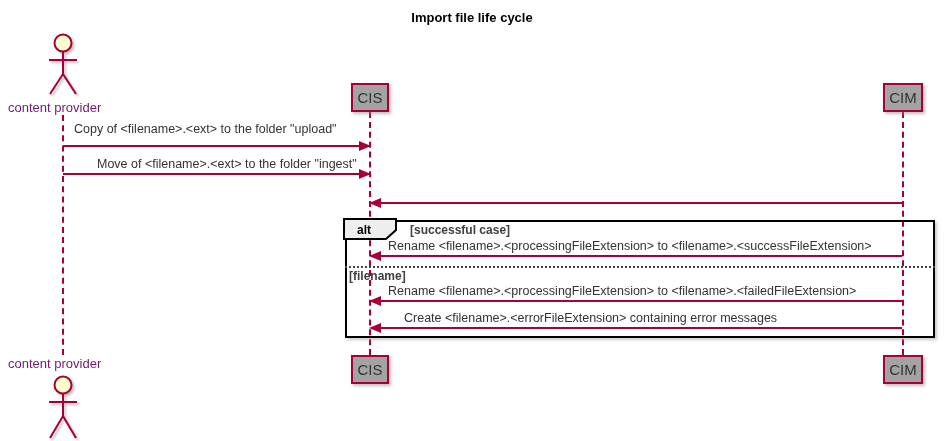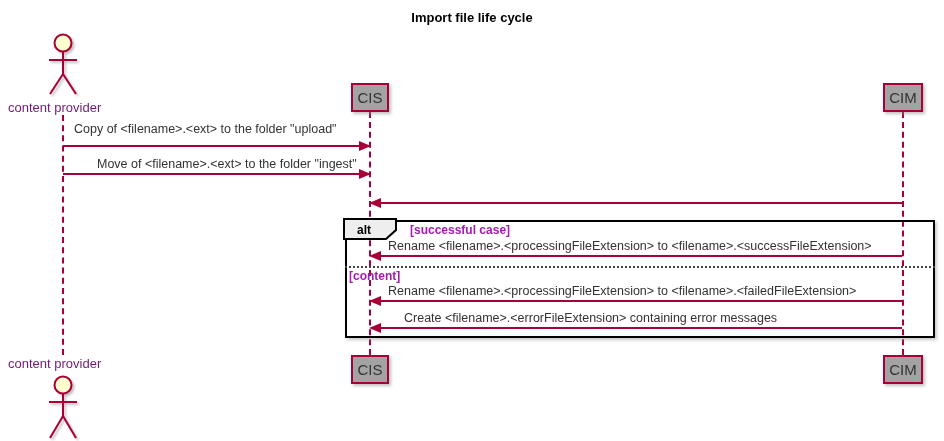--- a/index.html
+++ b/index.html
@@ -33,21 +33,21 @@
   .actor-label{position:absolute;font-size:13px;color:#701a75;white-space:nowrap;}
   .al-top{left:8px;top:100px;}
   .al-bot{left:8px;top:356px;}
   
   .alt-frame{
     position:absolute;box-sizing:border-box;left:345px;top:220px;width:590px;height:118px;
     border:2px solid #000;box-shadow:2px 2px 3px rgba(150,150,150,.5);
   }
   .alt-tab{position:absolute;left:343px;top:218px;}
   .alt-tab text{font-family:"Liberation Sans",sans-serif;font-size:12px;font-weight:bold;fill:#000;}
-  .section-label{position:absolute;font-size:12px;font-weight:bold;color:#a21caf;white-space:nowrap;}
+  .section-label{position:absolute;font-size:12px;font-weight:bold;color:#404040;white-space:nowrap;}
   .sec-success{left:410px;top:223px;}
   .sec-failure{left:349px;top:269px;}
   .alt-divider{position:absolute;left:345px;top:266px;width:590px;height:0;border-top:2px dotted #444;}
   
   .msg-label{position:absolute;font-size:12.5px;color:#333;white-space:nowrap;}
   .arrow{position:absolute;height:0;border-top:2px solid #A80036;}
   .arrow.r::after{
     content:"";position:absolute;right:-2px;top:-6px;width:0;height:0;
     border-left:12px solid #A80036;border-top:5px solid transparent;border-bottom:5px solid transparent;
   }
@@ -85,21 +85,21 @@
   <div class="pbox cis-top">CIS</div>
   <div class="pbox cim-top">CIM</div>
 
   <div class="alt-frame"></div>
   <svg class="alt-tab" width="62" height="23" viewBox="0 0 62 23">
     <path d="M1,1 H53 V12 L43,21 H1 Z" fill="#EEEEEE" stroke="#000000" stroke-width="2"></path>
     <text x="14" y="16">alt</text>
   </svg>
   <div class="section-label sec-success">[successful case]</div>
   <div class="alt-divider"></div>
-  <div class="section-label sec-failure">[content]</div>
+  <div class="section-label sec-failure">[filename]</div>
 
   <div class="msg-label lbl1">Copy of &lt;filename&gt;.&lt;ext&gt; to the folder "upload"</div>
   <div class="arrow r arr1"></div>
 
   <div class="msg-label lbl2">Move of &lt;filename&gt;.&lt;ext&gt; to the folder "ingest"</div>
   <div class="arrow r arr2"></div>
 
   <div class="arrow l arr3"></div>
 
   <div class="msg-label lbl4">Rename &lt;filename&gt;.&lt;processingFileExtension&gt; to &lt;filename&gt;.&lt;successFileExtension&gt;</div>

